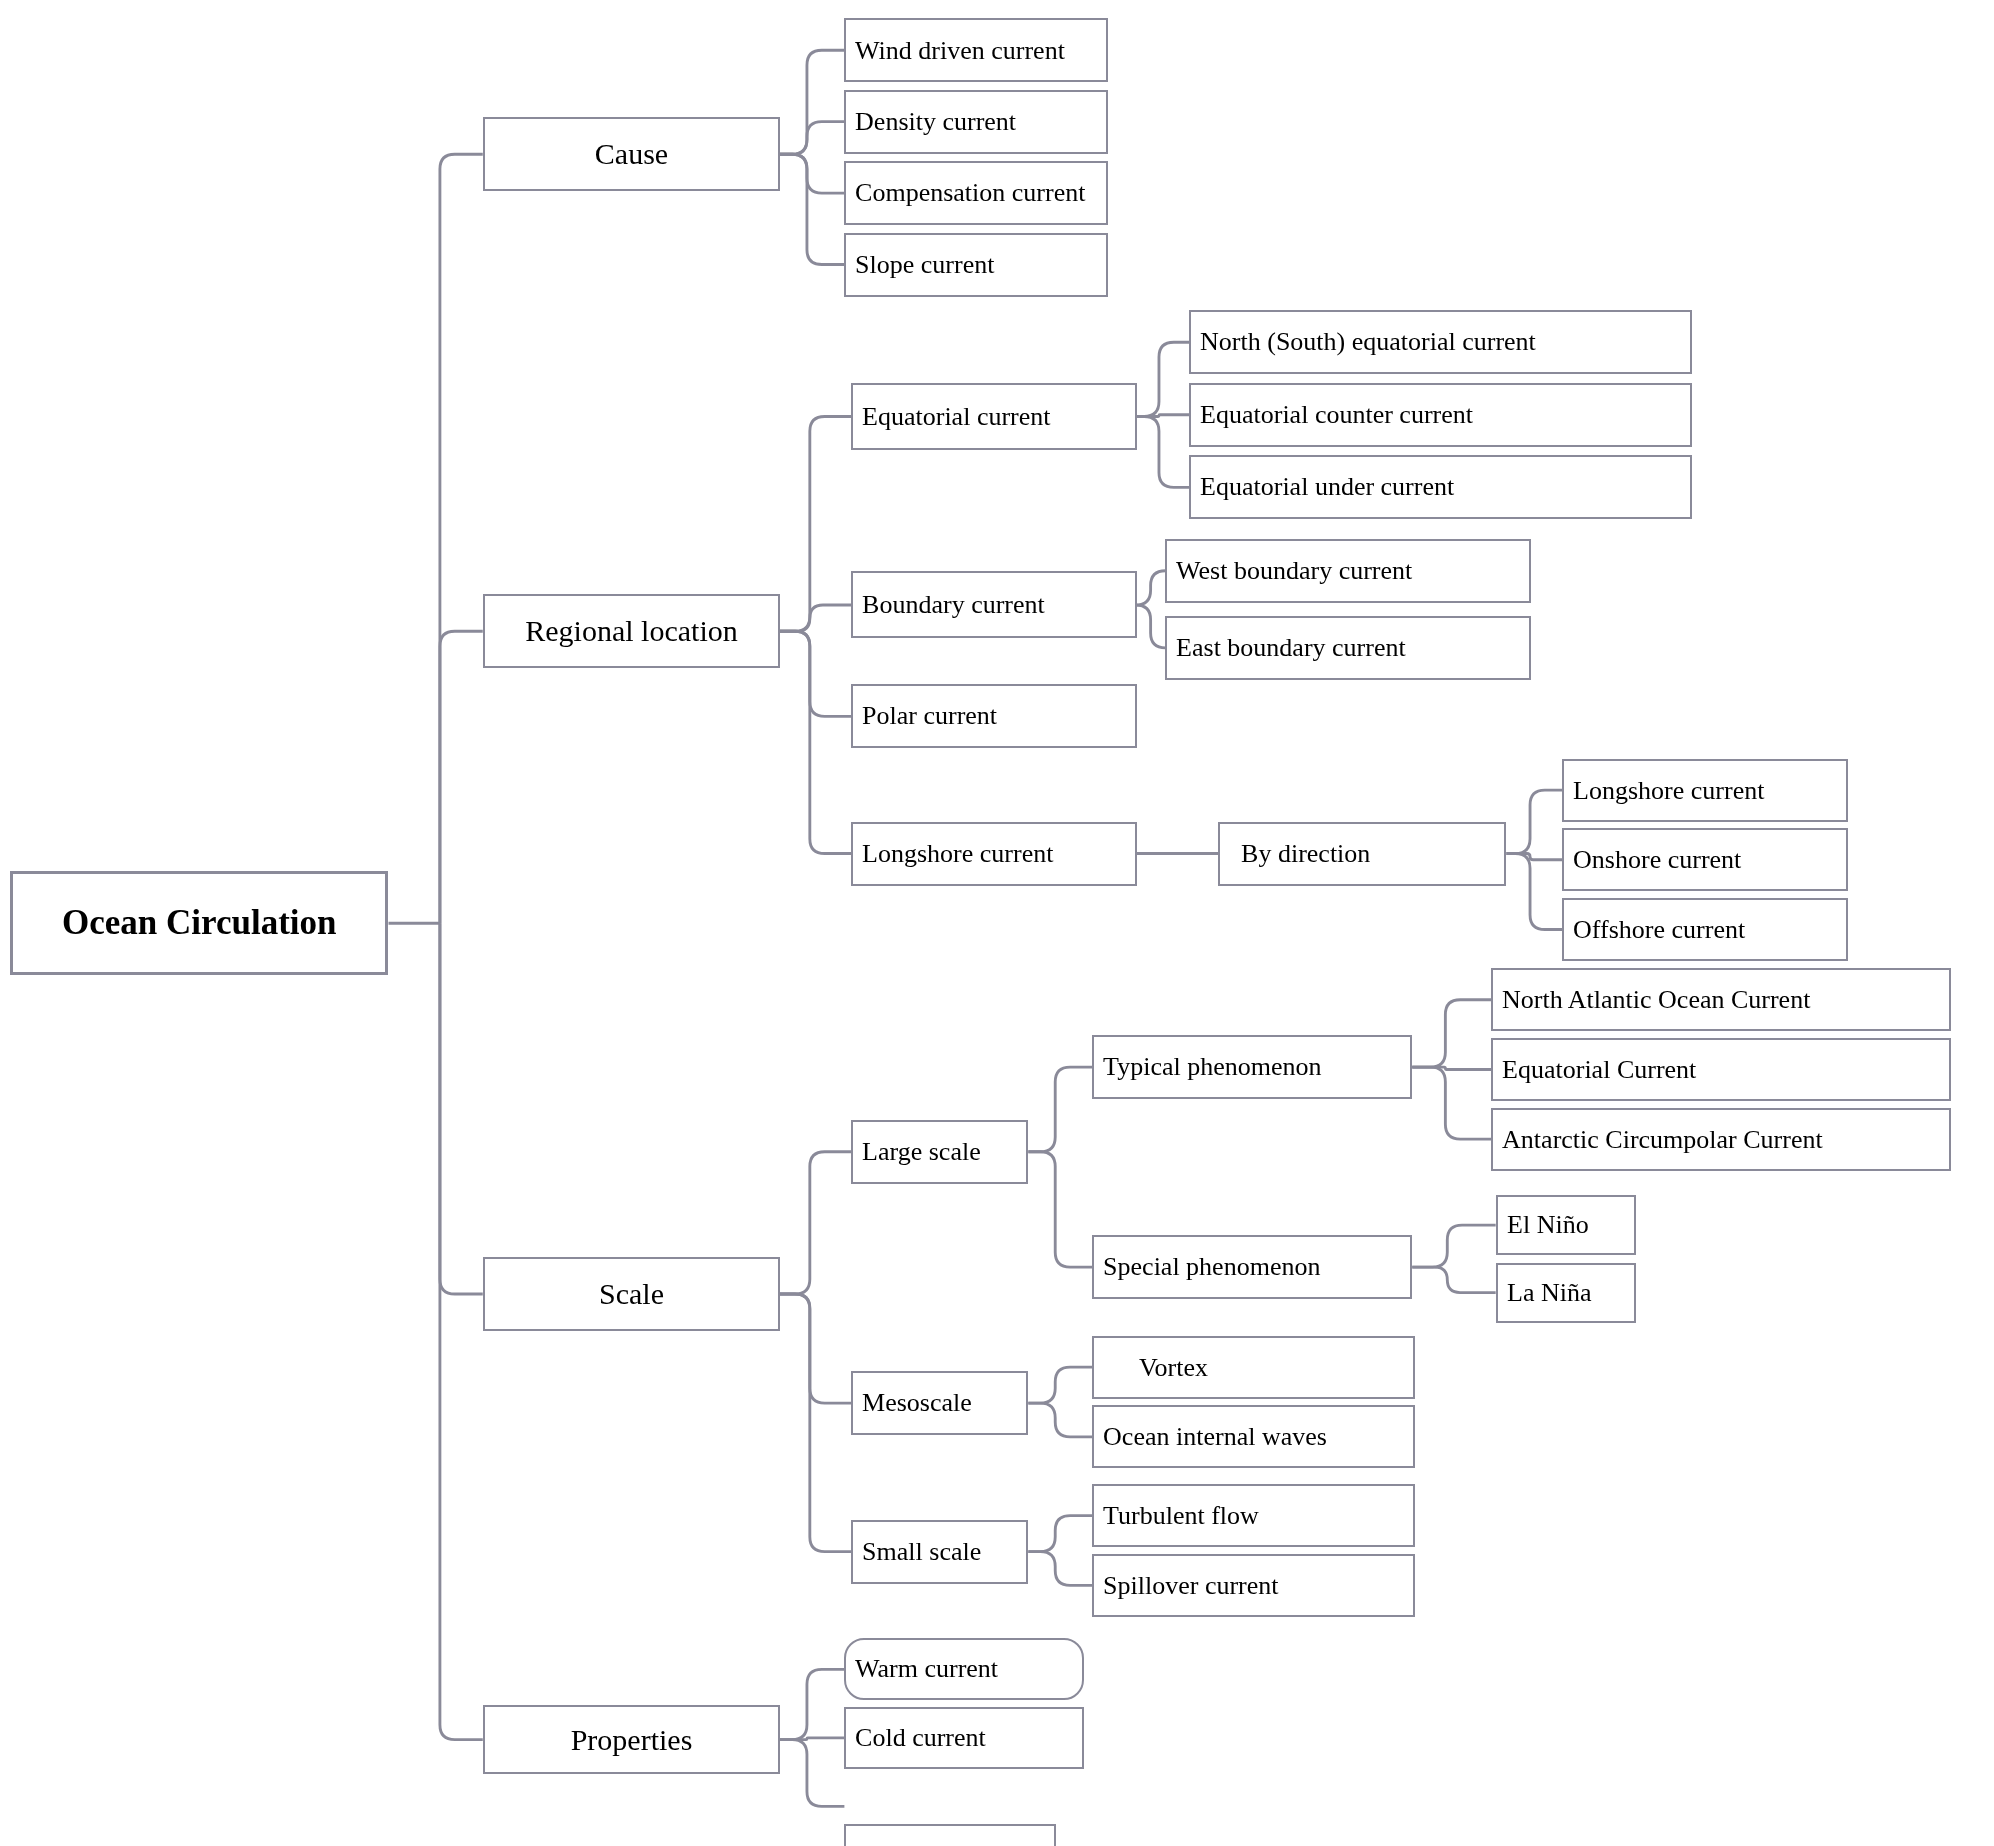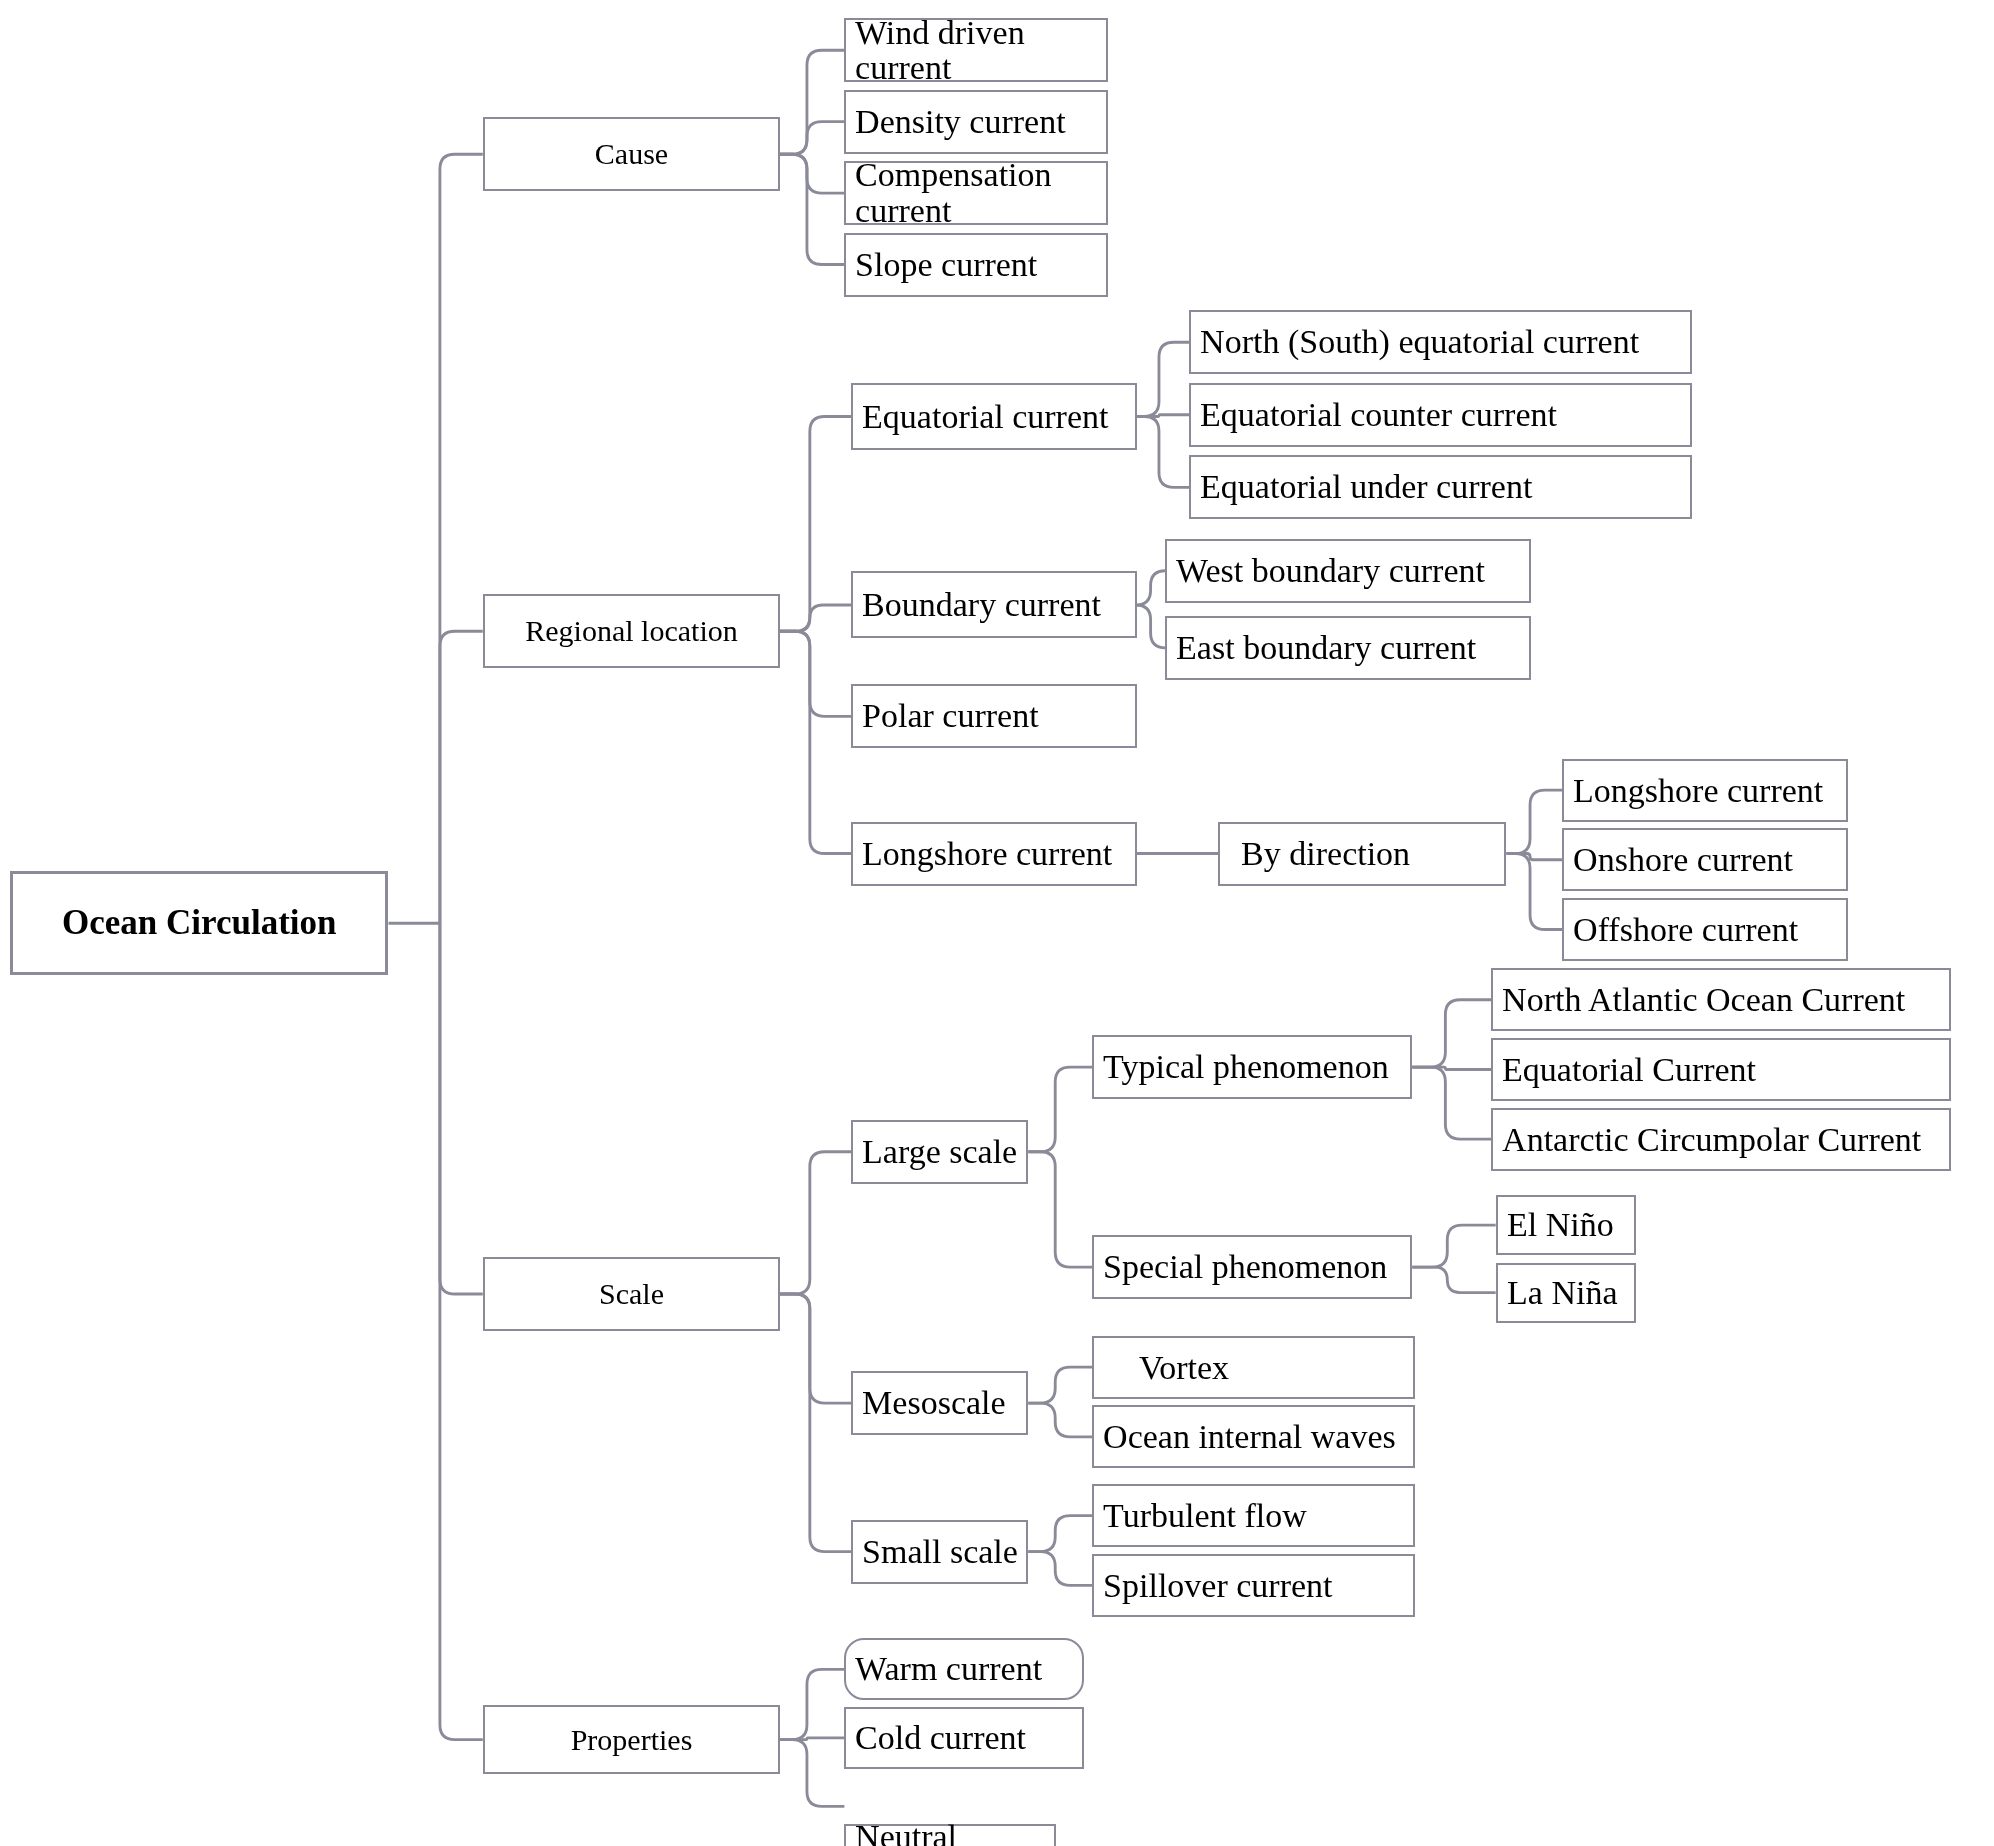--- a/index.html
+++ b/index.html
@@ -5,21 +5,21 @@
   html,body{margin:0;padding:0;background:#ffffff;}
   #stage{position:relative;width:1995px;height:1847px;background:#ffffff;
          font-family:"Liberation Serif","DejaVu Serif",serif;}
   #wires{position:absolute;left:0;top:0;width:1995px;height:1847px;pointer-events:none;}
   .node{position:absolute;box-sizing:border-box;background:#ffffff;
         border:2.9px solid #8a8a99;display:flex;align-items:center;}
   .node .lbl{display:block;width:100%;color:#000000;line-height:1.05;}
   .lvl0{border-width:3.4px;}
   .lvl0 .lbl{font-weight:bold;font-size:35px;text-align:center;}
   .lvl1 .lbl{font-size:30px;text-align:center;}
-  .lvlL .lbl{font-size:34px;text-align:left;padding-left:9.1px;}
+  .lvlL .lbl{font-size:26px;text-align:left;padding-left:9.1px;}
 </style>
 </head>
 <body>
 
 <div id="stage">
   <svg id="wires" viewBox="0 0 3492 3233" xmlns="http://www.w3.org/2000/svg">
       <path d="M 680 1616 L 770 1616" fill="none" stroke="#8a8a99" stroke-width="5" stroke-linecap="butt"></path>
       <path d="M 770 1616 L 770 296 Q 770 270 796 270 L 845 270" fill="none" stroke="#8a8a99" stroke-width="5" stroke-linecap="butt"></path>
       <path d="M 770 1616 L 770 1131 Q 770 1105 796 1105 L 845 1105" fill="none" stroke="#8a8a99" stroke-width="5" stroke-linecap="butt"></path>
       <path d="M 770 1616 L 770 2239 Q 770 2265 796 2265 L 845 2265" fill="none" stroke="#8a8a99" stroke-width="5" stroke-linecap="butt"></path>

